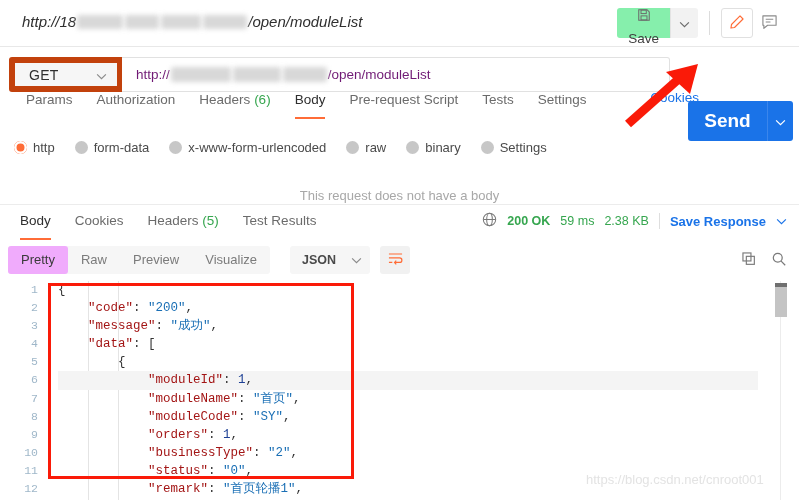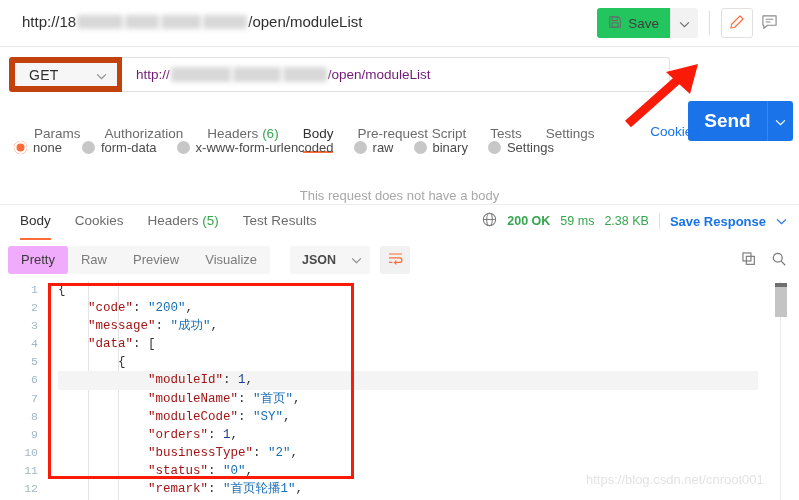--- a/index.html
+++ b/index.html
@@ -11,38 +11,38 @@
   }
   .app { position: relative; width: 799px; height: 500px; background: #fff; }
 
   
   .titlebar {
     position: absolute; left: 0; top: 0; width: 799px; height: 47px;
     border-bottom: 1px solid #e8e8e8;
   }
   .title-url {
     position: absolute; left: 22px; top: 13px;
-    font-size: 15px; color: #2f2f2f; white-space: nowrap;
+    font-size: 15px; color: #2f2f2f; white-space: nowrap; font-style: italic;
   }
   .blur-seg {
     display: inline-block; vertical-align: -2px;
     height: 14px; border-radius: 2px;
     background: #d8d8d8;
     filter: blur(2.5px);
     margin: 0 1px;
   }
   .title-actions {
     position: absolute; right: 14px; top: 8px;
     display: flex; align-items: center; gap: 0;
   }
   .save-btn {
     display: flex; align-items: center; gap: 6px;
     height: 30px; padding: 0 11px;
-    background: #22c55e; border: none; border-radius: 3px 0 0 3px;
-    font-size: 13.5px; color: #3f3f3f; cursor: pointer;
+    background: #86efac; border: none; border-radius: 3px 0 0 3px;
+    font-size: 13.5px; color: #3f3f3f; cursor: pointer; flex-direction: column;
   }
   .save-caret {
     width: 28px; height: 30px; background: #f2f2f2;
     border: none; border-left: 1px solid #e3e3e3; border-radius: 0 3px 3px 0;
     display: flex; align-items: center; justify-content: center; cursor: pointer;
   }
   .vsep { width: 1px; height: 24px; background: #dcdcdc; margin: 0 11px; }
   .icon-btn {
     width: 32px; height: 30px; border-radius: 3px;
     display: flex; align-items: center; justify-content: center;
@@ -71,22 +71,22 @@
     color: #fff; font-size: 19px; font-weight: bold; cursor: pointer;
   }
   .send-caret {
     position: absolute; left: 767px; top: 54px; width: 26px; height: 40px;
     background: #1a73e8; border: none; border-left: 1px solid #3b86ec; border-radius: 0 3px 3px 0;
     display: flex; align-items: center; justify-content: center; cursor: pointer;
   }
 
   
   .req-tabs {
-    position: absolute; left: 0; top: 119px; width: 713px; height: 35px;
-    display: flex; align-items: flex-start; padding-left: 22px;
+    position: absolute; left: 0; top: 85px; width: 713px; height: 35px;
+    display: flex; align-items: flex-start; padding-left: 14px;
   }
   .rtab {
     position: relative; height: 35px; line-height: 29px;
     padding: 0 12px; font-size: 13.5px; color: #6b6b6b; cursor: pointer; white-space: nowrap;
   }
   .rtab.active { color: #2f2f2f; }
   .rtab.active::after {
     content: ""; position: absolute; left: 12px; right: 12px; bottom: 1px;
     height: 2px; background: #ff6c37;
   }
@@ -284,21 +284,21 @@
     <div class="rtab active"><span>Body</span></div>
     <div class="rtab"><span>Pre-request Script</span></div>
     <div class="rtab"><span>Tests</span></div>
     <div class="rtab"><span>Settings</span></div>
     <div class="cookies-link">Cookies</div>
   </div>
 
   <div class="body-types">
     <div class="btype">
       <span class="radio on"></span>
-      <span class="btype-label">none</span>
+      <span class="btype-label">http</span>
     </div>
     <div class="btype">
       <span class="radio"></span>
       <span class="btype-label">form-data</span>
     </div>
     <div class="btype">
       <span class="radio"></span>
       <span class="btype-label">x-www-form-urlencoded</span>
     </div>
     <div class="btype">

